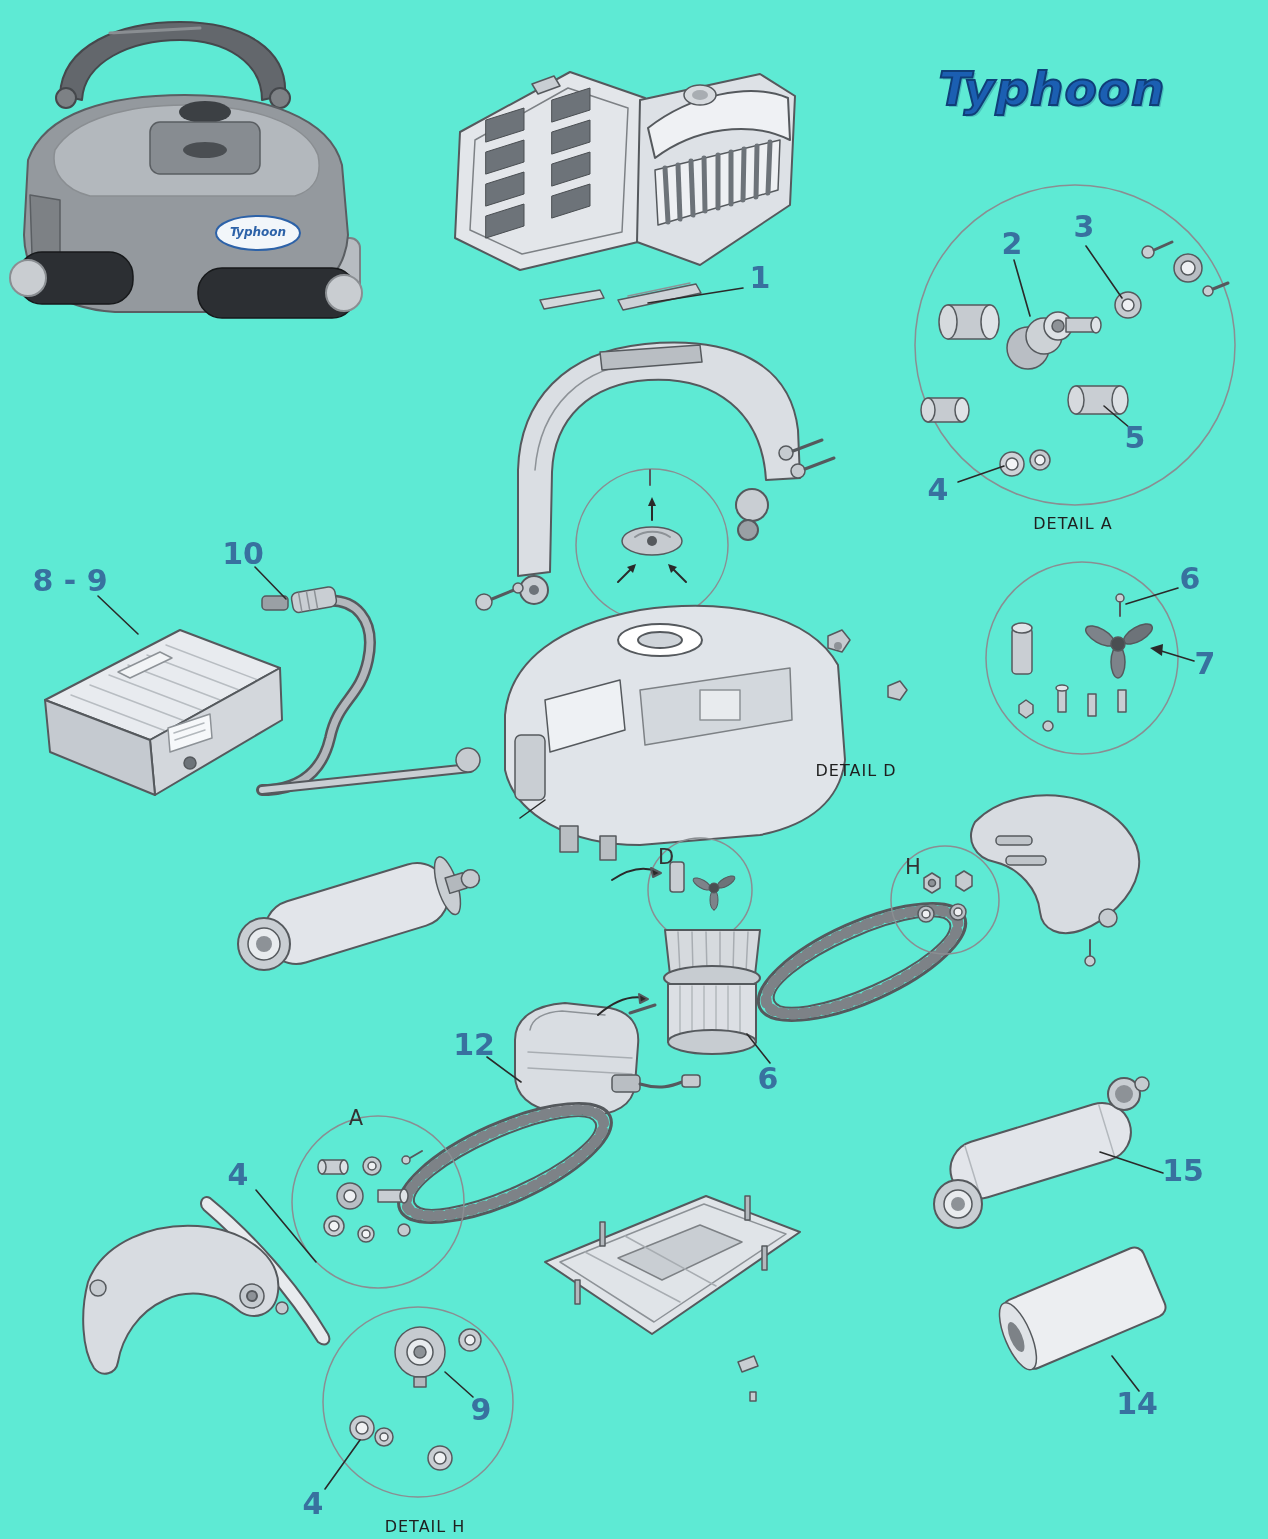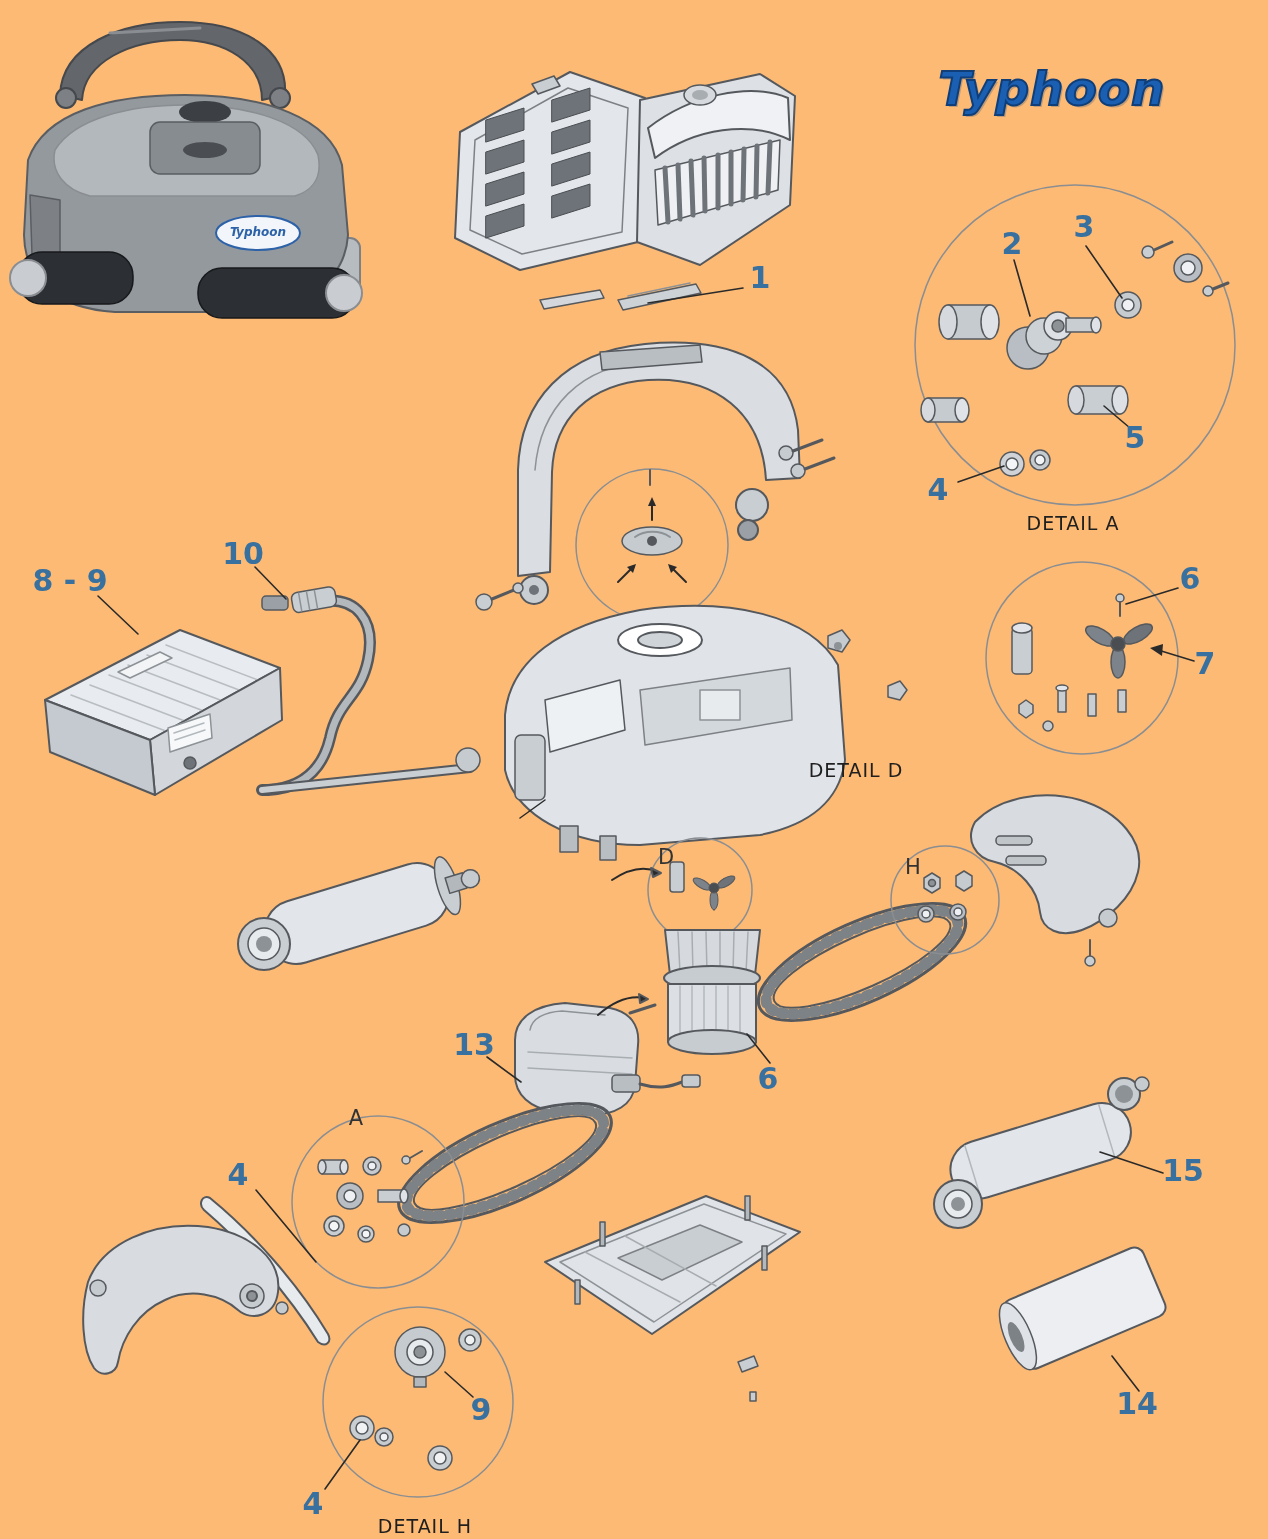--- a/index.html
+++ b/index.html
@@ -1,23 +1,23 @@
 <!DOCTYPE html>
 <html><head>
 <meta charset="utf-8">
 <style>
   html,body{margin:0;padding:0;background:#ffffff;}
   #stage{
-    position:relative;width:1268px;height:1539px;background:#fdba74;
+    position:relative;width:1268px;height:1539px;background:#5eead4;
     font-family:"DejaVu Sans","Liberation Sans",sans-serif;overflow:hidden;
   }
   #art{position:absolute;left:0;top:0;}
   .lbl{position:absolute;transform:translate(-50%,-50%);white-space:nowrap;user-select:none;}
   .callout{font-weight:700;font-size:30px;color:#38719f;}
-  .detail-label{font-size:19px;color:#1f1f1f;letter-spacing:1px;}
+  .detail-label{font-size:16px;color:#1f1f1f;letter-spacing:1px;}
   .letter{font-size:21px;color:#333333;}
   .logo{
     font-size:47px;font-weight:800;font-style:italic;color:#1b5fb2;
     letter-spacing:1px;-webkit-text-stroke:2px #0f3e78;
     text-shadow:2px 2px 0 rgba(15,62,120,0.25);
   }
   .badge-text{font-size:12px;font-weight:700;font-style:italic;color:#2d62a8;}
 </style>
 </head>
 <body>
@@ -414,21 +414,21 @@
   <div class="lbl callout" style="left:760px;top:277px">1</div>
   <div class="lbl callout" style="left:1012px;top:243px">2</div>
   <div class="lbl callout" style="left:1084px;top:226px">3</div>
   <div class="lbl callout" style="left:938px;top:489px">4</div>
   <div class="lbl callout" style="left:1135px;top:437px">5</div>
   <div class="lbl callout" style="left:1190px;top:578px">6</div>
   <div class="lbl callout" style="left:1205px;top:663px">7</div>
   <div class="lbl callout" style="left:70px;top:580px">8 - 9</div>
   <div class="lbl callout" style="left:243px;top:553px">10</div>
   <div class="lbl callout" style="left:238px;top:1174px">4</div>
-  <div class="lbl callout" style="left:474px;top:1044px">13</div>
+  <div class="lbl callout" style="left:474px;top:1044px">12</div>
   <div class="lbl callout" style="left:768px;top:1078px">6</div>
   <div class="lbl callout" style="left:481px;top:1409px">9</div>
   <div class="lbl callout" style="left:1183px;top:1170px">15</div>
   <div class="lbl callout" style="left:1137px;top:1403px">14</div>
   <div class="lbl callout" style="left:313px;top:1503px">4</div>
 
   <div class="lbl detail-label" style="left:1073px;top:523px">DETAIL A</div>
   <div class="lbl detail-label" style="left:856px;top:770px">DETAIL D</div>
   <div class="lbl detail-label" style="left:425px;top:1526px">DETAIL H</div>
 

